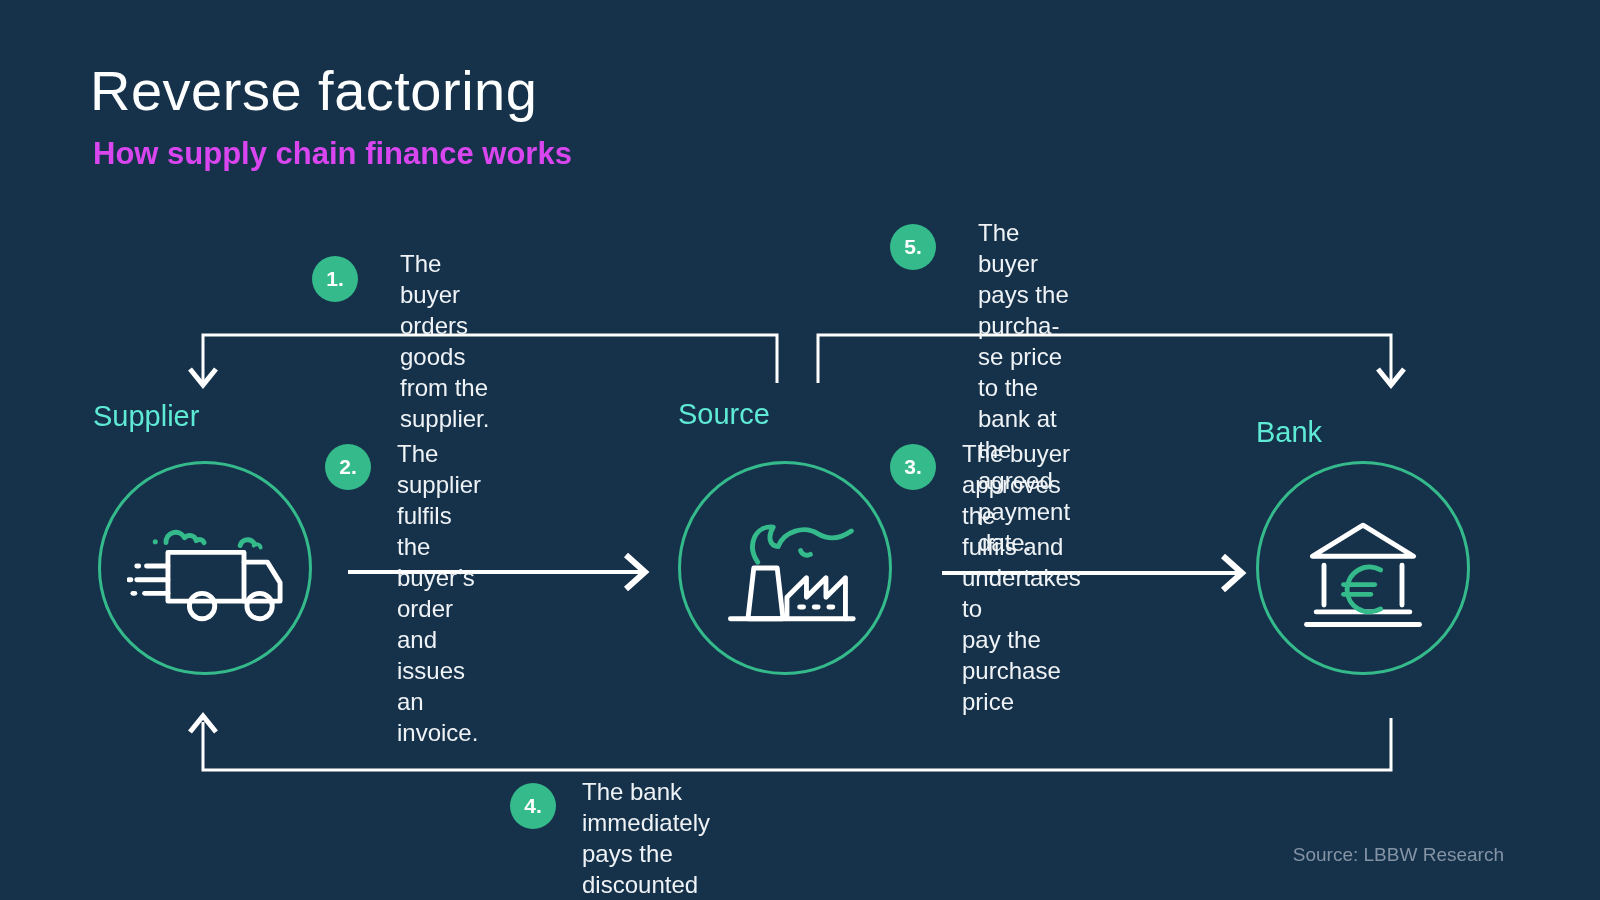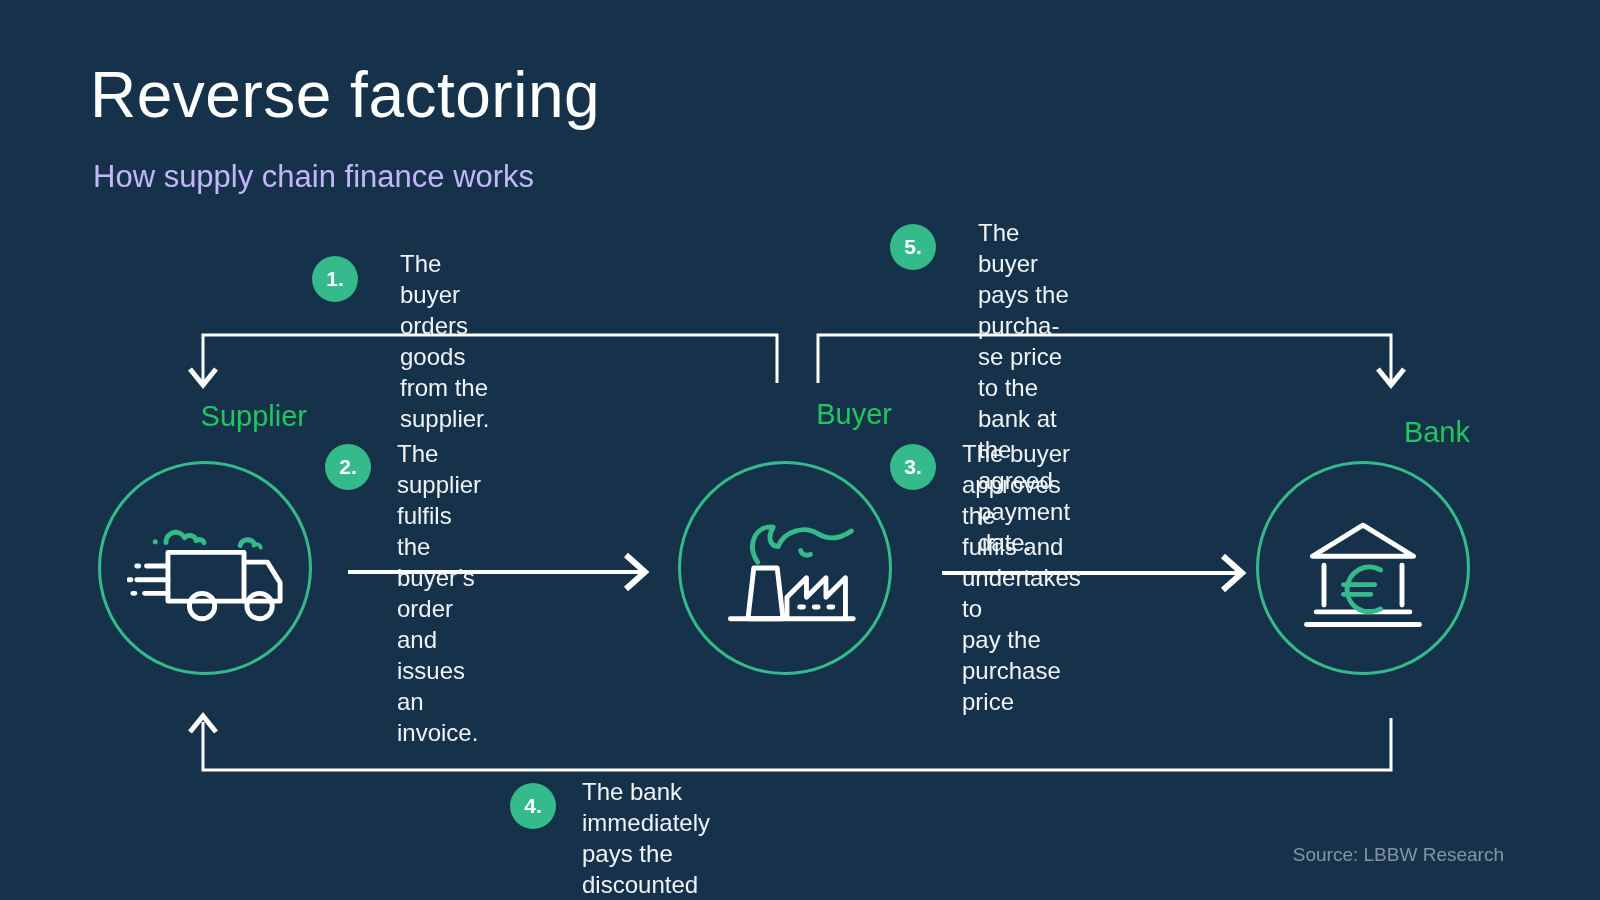--- a/index.html
+++ b/index.html
@@ -4,39 +4,39 @@
 <style>
   html,body{margin:0;padding:0;background:#0d2236;}
   .canvas{
     position:relative;width:1600px;height:900px;overflow:hidden;
     background:#16324b;
     font-family:"Liberation Sans","DejaVu Sans",sans-serif;
     color:#f4f6f8;
   }
   .title{
     position:absolute;left:90px;top:58px;
-    font-size:64px;font-weight:400;color:#fdfefe;letter-spacing:0.5px;
+    font-size:56px;font-weight:400;color:#fdfefe;letter-spacing:0.5px;
   }
   .subtitle{
-    position:absolute;left:93px;top:159px;
-    font-size:31px;font-weight:400;color:#c4b5fd;
+    position:absolute;left:93px;top:136px;
+    font-size:31px;font-weight:700;color:#d946ef;
   }
   .step{position:absolute;}
   .badge{
     position:absolute;width:46px;height:46px;border-radius:50%;
     background:#34ba8b;color:#ffffff;
     font-size:21px;font-weight:600;line-height:46px;text-align:center;
   }
   .step-text{
     position:absolute;font-size:24px;line-height:31px;color:#eff3f6;
     white-space:pre-line;font-weight:400;
   }
   .entity-label{
-    position:absolute;width:214px;text-align:right;
-    font-size:29px;color:#22c55e;font-weight:400;
+    position:absolute;width:214px;text-align:left;
+    font-size:29px;color:#5eead4;font-weight:400;
   }
   .entity-circle{
     position:absolute;width:208px;height:208px;border-radius:50%;
     border:3px solid #34ba8b;
     display:flex;align-items:center;justify-content:center;
   }
   .connectors{position:absolute;left:0;top:0;}
   .source{
     position:absolute;right:96px;top:844px;
     font-size:19px;color:#8494a5;font-weight:400;
@@ -132,21 +132,21 @@
           <line x1="18" y1="106" x2="42" y2="106"></line>
           <line x1="10" y1="78" x2="12" y2="78"></line>
           <line x1="2" y1="92" x2="4" y2="92"></line>
           <line x1="6" y1="106" x2="8" y2="106"></line>
         </g>
       </svg>
     </div>
   </div>
 
   <div>
-    <div class="entity-label" style="left:678px;top:398px;">Buyer</div>
+    <div class="entity-label" style="left:678px;top:398px;">Source</div>
     <div class="entity-circle" style="left:678px;top:461px;">
       <svg width="156" height="156" viewBox="0 0 160 160" fill="none" stroke-linecap="round" stroke-linejoin="round">
 
         <path d="M52,74 C40,56 50,36 68,38 C62,48 64,57 73,58 C79,42 100,36 114,45 C126,52 138,49 148,42" stroke="#34ba8b" stroke-width="5"></path>
         <path d="M96,62 a7,7 0 0 0 10,4" stroke="#34ba8b" stroke-width="5"></path>
 
         <g stroke="#ffffff" stroke-width="5">
           <path d="M48,80 L72,80 L78,132 L42,132 Z"></path>
           <path d="M82,132 L82,110 L102,90 L102,110 L122,90 L122,110 L142,90 L142,132"></path>
           <line x1="24" y1="132" x2="150" y2="132"></line>

